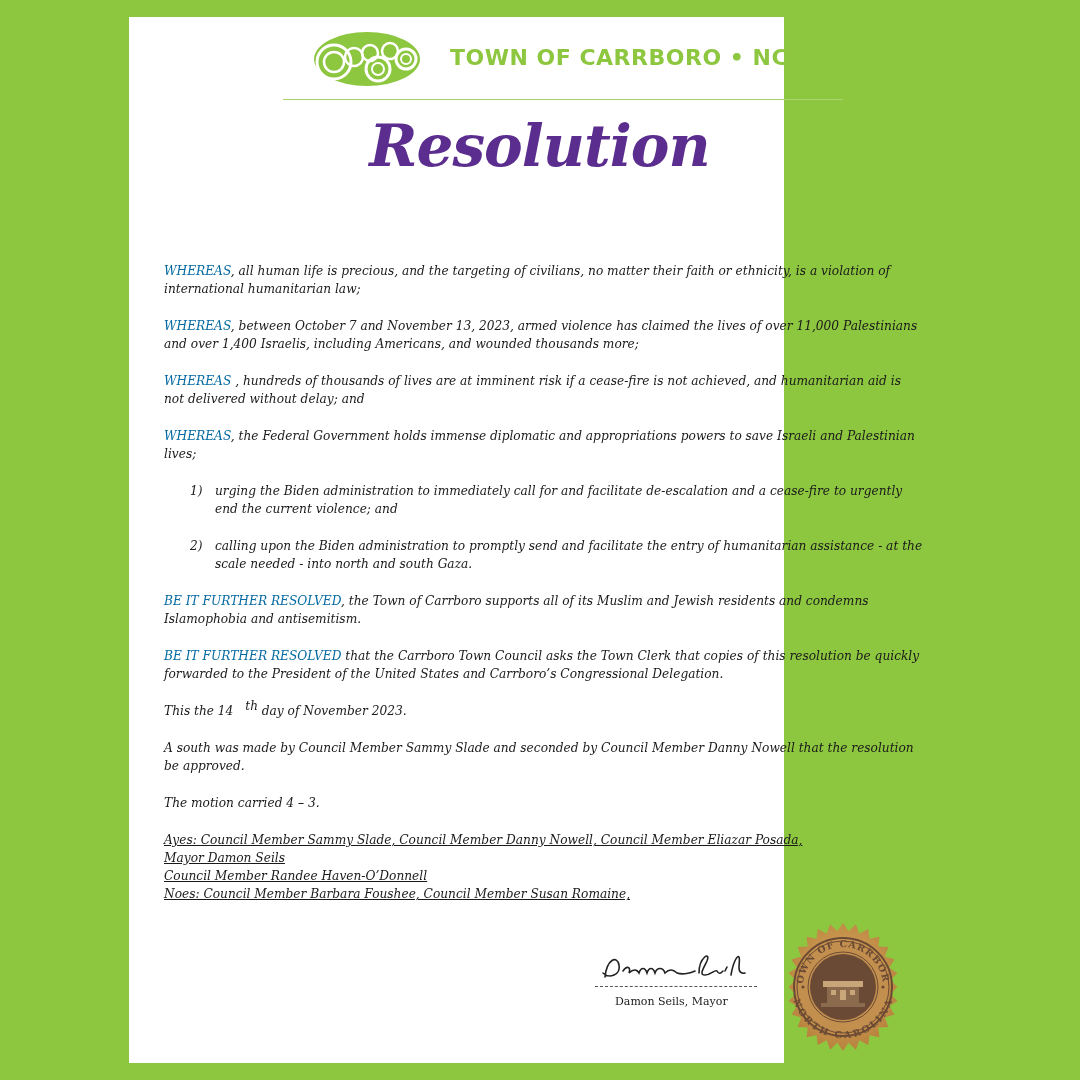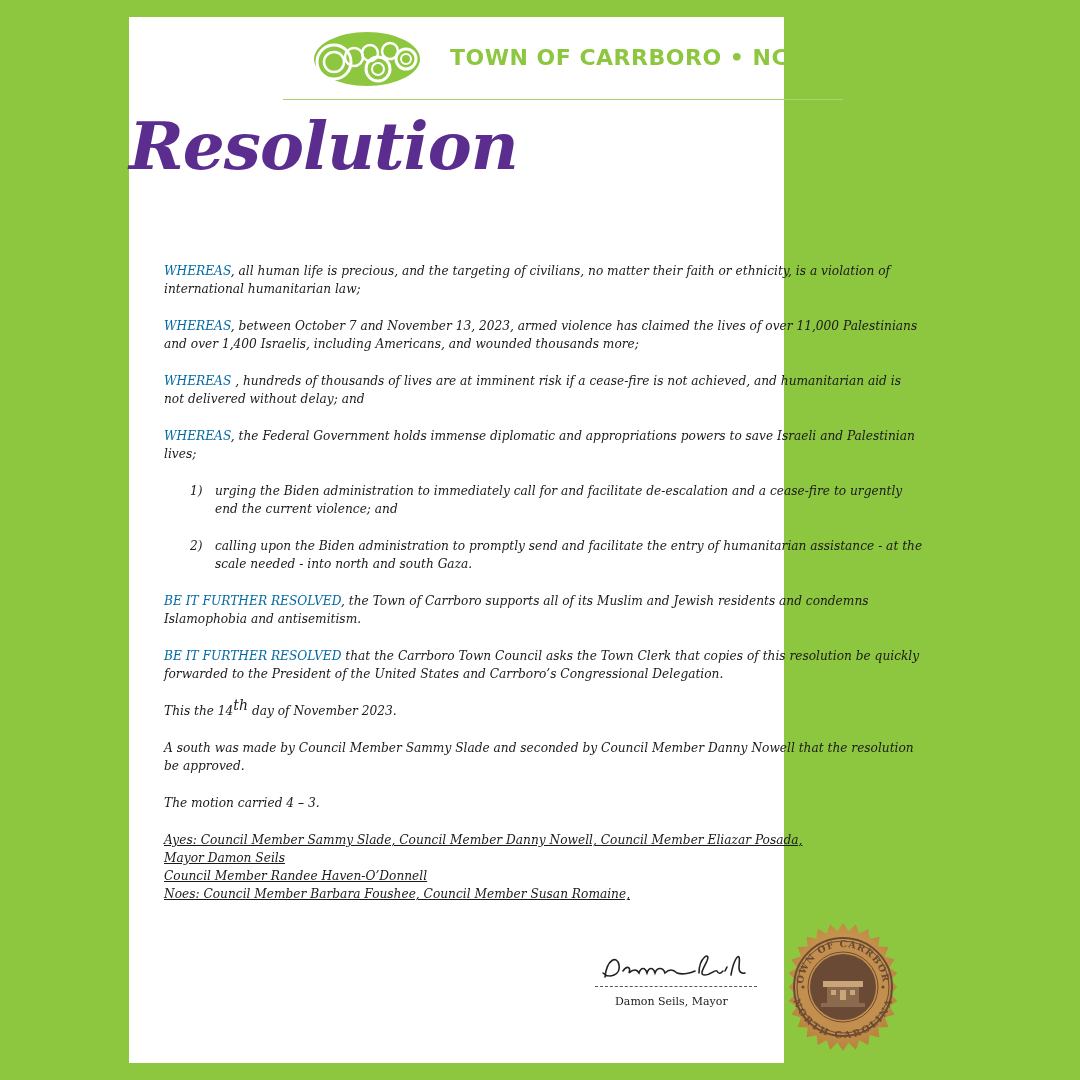--- a/index.html
+++ b/index.html
@@ -36,24 +36,25 @@
     }
     .rule {
       position: absolute;
       left: 154px; top: 82px;
       width: 560px; height: 1px;
       background: #a9d46d;
     }
     .title {
       position: absolute;
       left: 0; width: 821px; top: 86px;
+      text-align: center;
       font-family: "DejaVu Serif", serif;
       font-style: italic;
       font-weight: bold;
-      font-size: 66px;
+      font-size: 58px;
       line-height: 86px;
       color: #5b2d8e;
       letter-spacing: -1px;
     }
     .subtitle {
       position: absolute;
       left: 0; width: 821px; top: 188px;
       text-align: center;
       font-family: "DejaVu Sans", sans-serif;
       font-weight: bold;
@@ -75,21 +76,21 @@
     .kw { color: #0369a1; }
     .list-item {
       position: relative;
       padding-left: 51px;
       margin: 0 0 19px 0;
     }
     .list-num {
       position: absolute; left: 26px; top: 0;
     }
     .votes .para { margin-bottom: 0; text-decoration: underline; }
-    sup { font-size: 14px; line-height: 0; }
+    sup { font-size: 12px; line-height: 0; margin-left: 12px; }
     .signature {
       position: absolute;
       left: 466px; top: 930px;
       width: 160px; height: 40px;
     }
     .sig-line {
       position: absolute;
       left: 466px; top: 969px;
       width: 162px; height: 0;
       border-top: 1px dashed #555;

